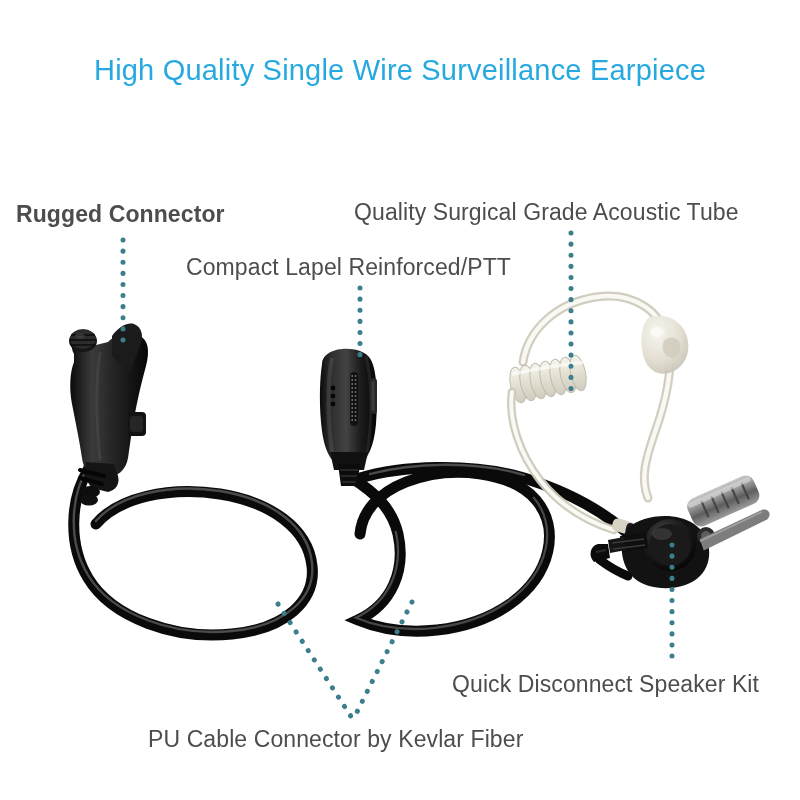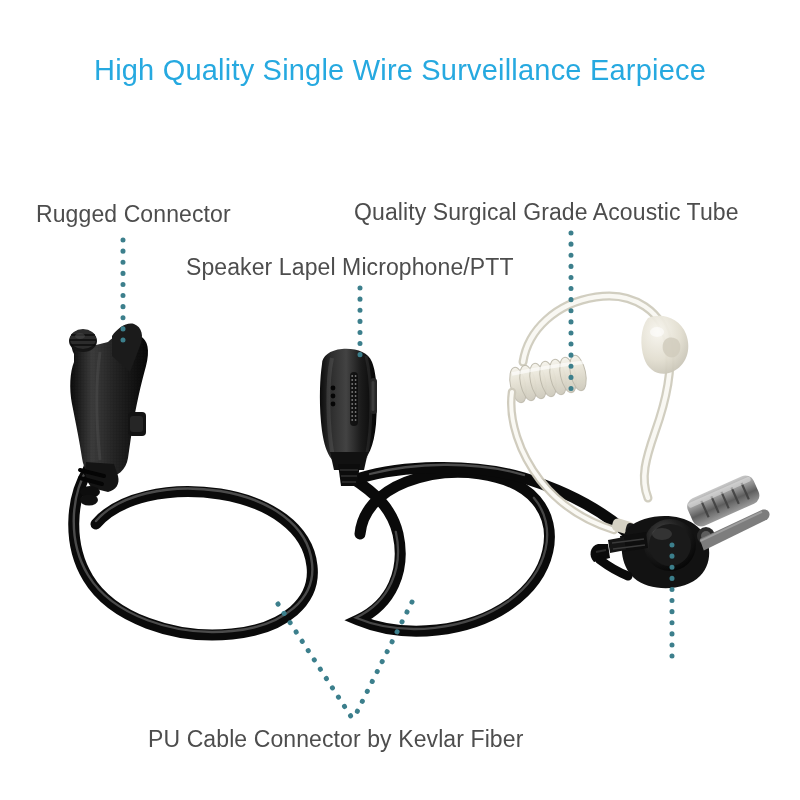--- a/index.html
+++ b/index.html
@@ -39,21 +39,21 @@
     left: 0;
     top: 54px;
     width: 800px;
     text-align: center;
     color: #26a9e0;
     font-size: 29px;
     font-weight: 400;
     white-space: nowrap;
     letter-spacing: 0.2px;
   }
-  #lbl-rugged-connector   { left: 36px;  top: 202px; }
+  #lbl-rugged-connector   { left: 16px;  top: 202px; font-weight: bold; }
   #lbl-acoustic-tube      { left: 354px; top: 200px; }
   #lbl-lapel-mic          { left: 186px; top: 255px; }
   #lbl-speaker-kit        { left: 452px; top: 672px; }
   #lbl-pu-cable           { left: 148px; top: 727px; }
 </style>
 </head>
 <body>
 
 <div id="canvas">
 
@@ -401,18 +401,19 @@
       <line x1="412" y1="602" x2="354" y2="718"></line>
     </g>
   </svg>
 
   <div id="page-title">High Quality Single Wire Surveillance Earpiece</div>
 
   <div class="label" id="lbl-rugged-connector">Rugged Connector</div>
 
   <div class="label" id="lbl-acoustic-tube">Quality Surgical Grade Acoustic Tube</div>
 
-  <div class="label" id="lbl-lapel-mic">Speaker Lapel Microphone/PTT</div>
-
+  <div class="label" id="lbl-lapel-mic">Compact Lapel Reinforced/PTT</div>
+
+  <div class="label" id="lbl-speaker-kit">Quick Disconnect Speaker Kit</div>
 
   <div class="label" id="lbl-pu-cable">PU Cable Connector by Kevlar Fiber</div>
 
 </div>
 
 </body></html>

